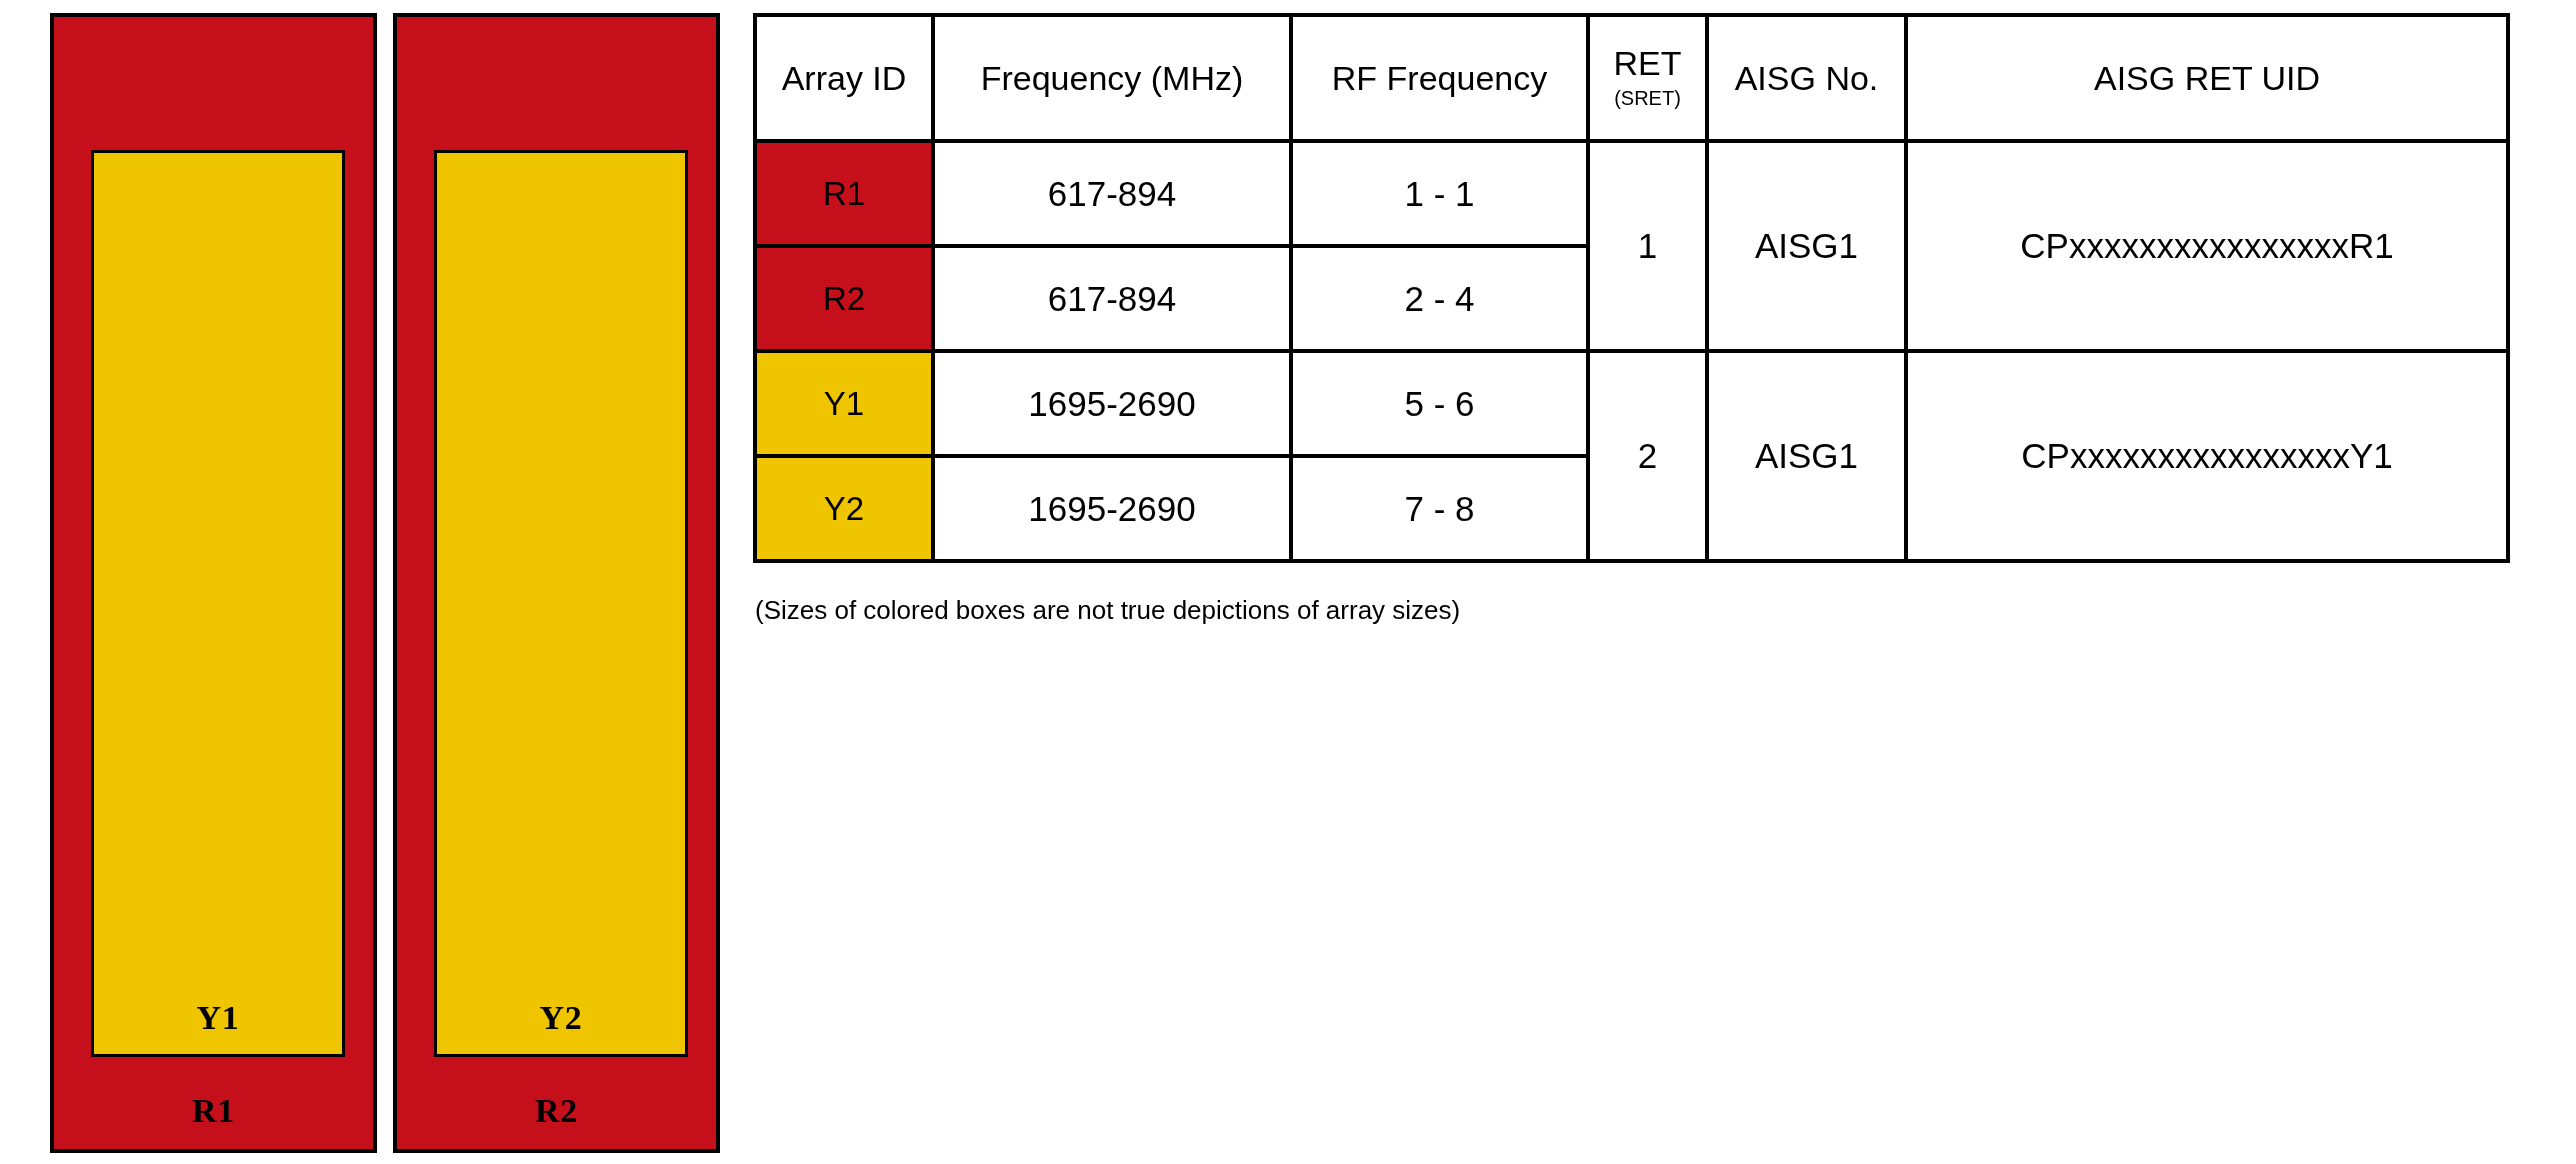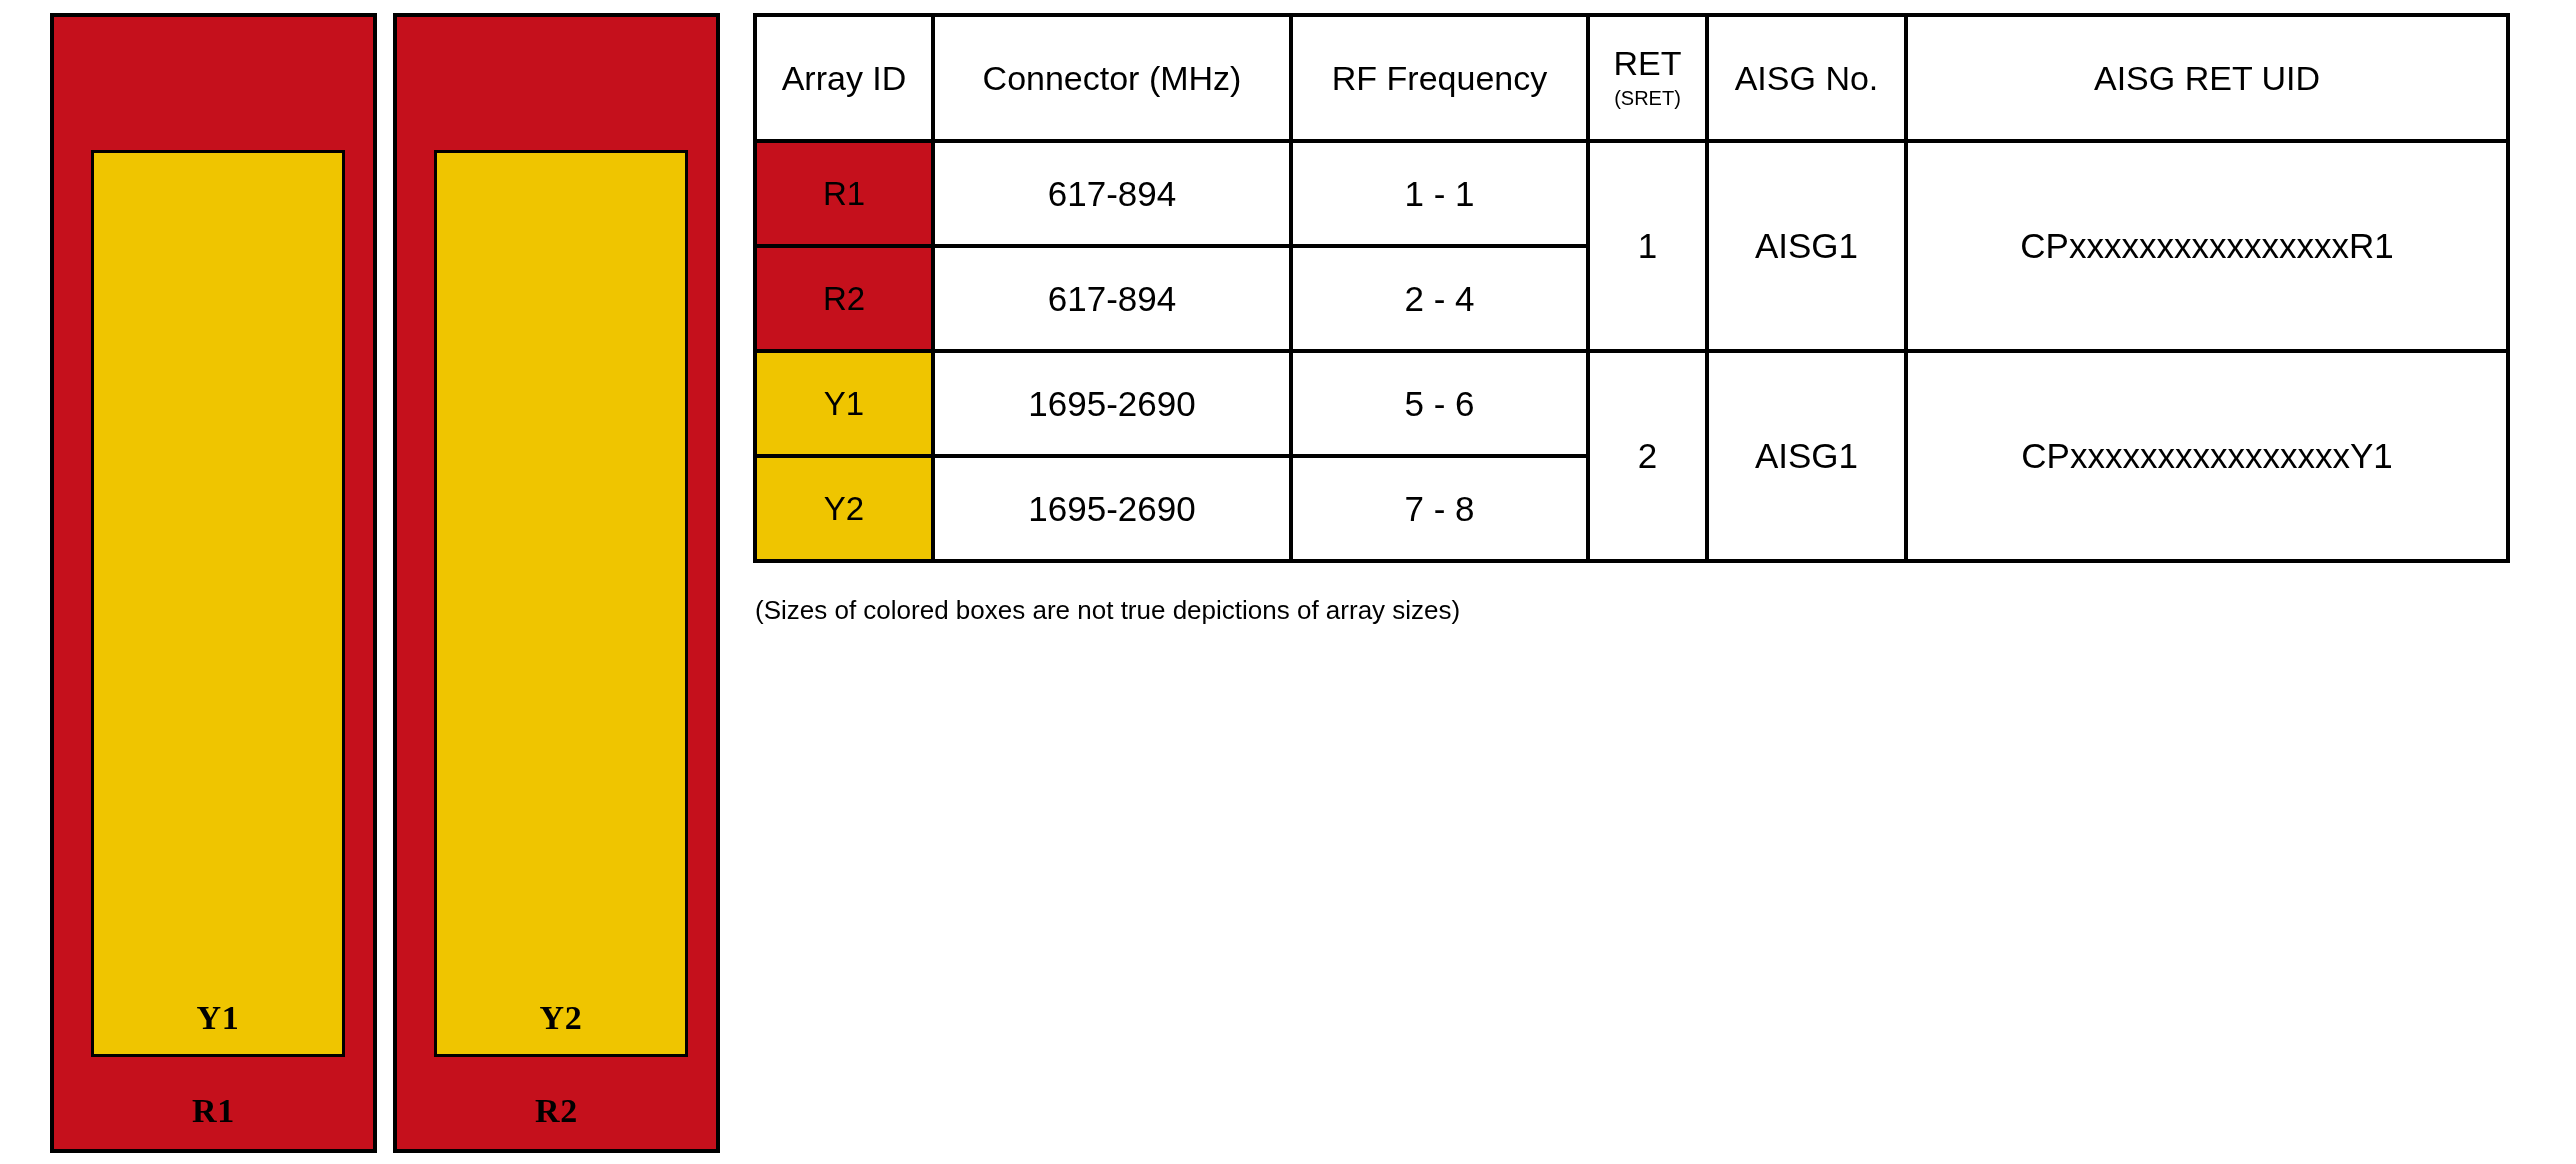--- a/index.html
+++ b/index.html
@@ -154,21 +154,21 @@
       <col class="c-arrayid">
       <col class="c-freq">
       <col class="c-rf">
       <col class="c-ret">
       <col class="c-aisgno">
       <col class="c-uid">
     </colgroup>
     <thead>
       <tr>
         <th>Array ID</th>
-        <th>Connector (MHz)</th>
+        <th>Frequency (MHz)</th>
         <th>RF Frequency</th>
         <th id="hdr-ret-cell">
           <span class="ret-main">RET</span>
           <span class="ret-sub">(SRET)</span>
         </th>
         <th>AISG No.</th>
         <th>AISG RET UID</th>
       </tr>
     </thead>
     <tbody>

